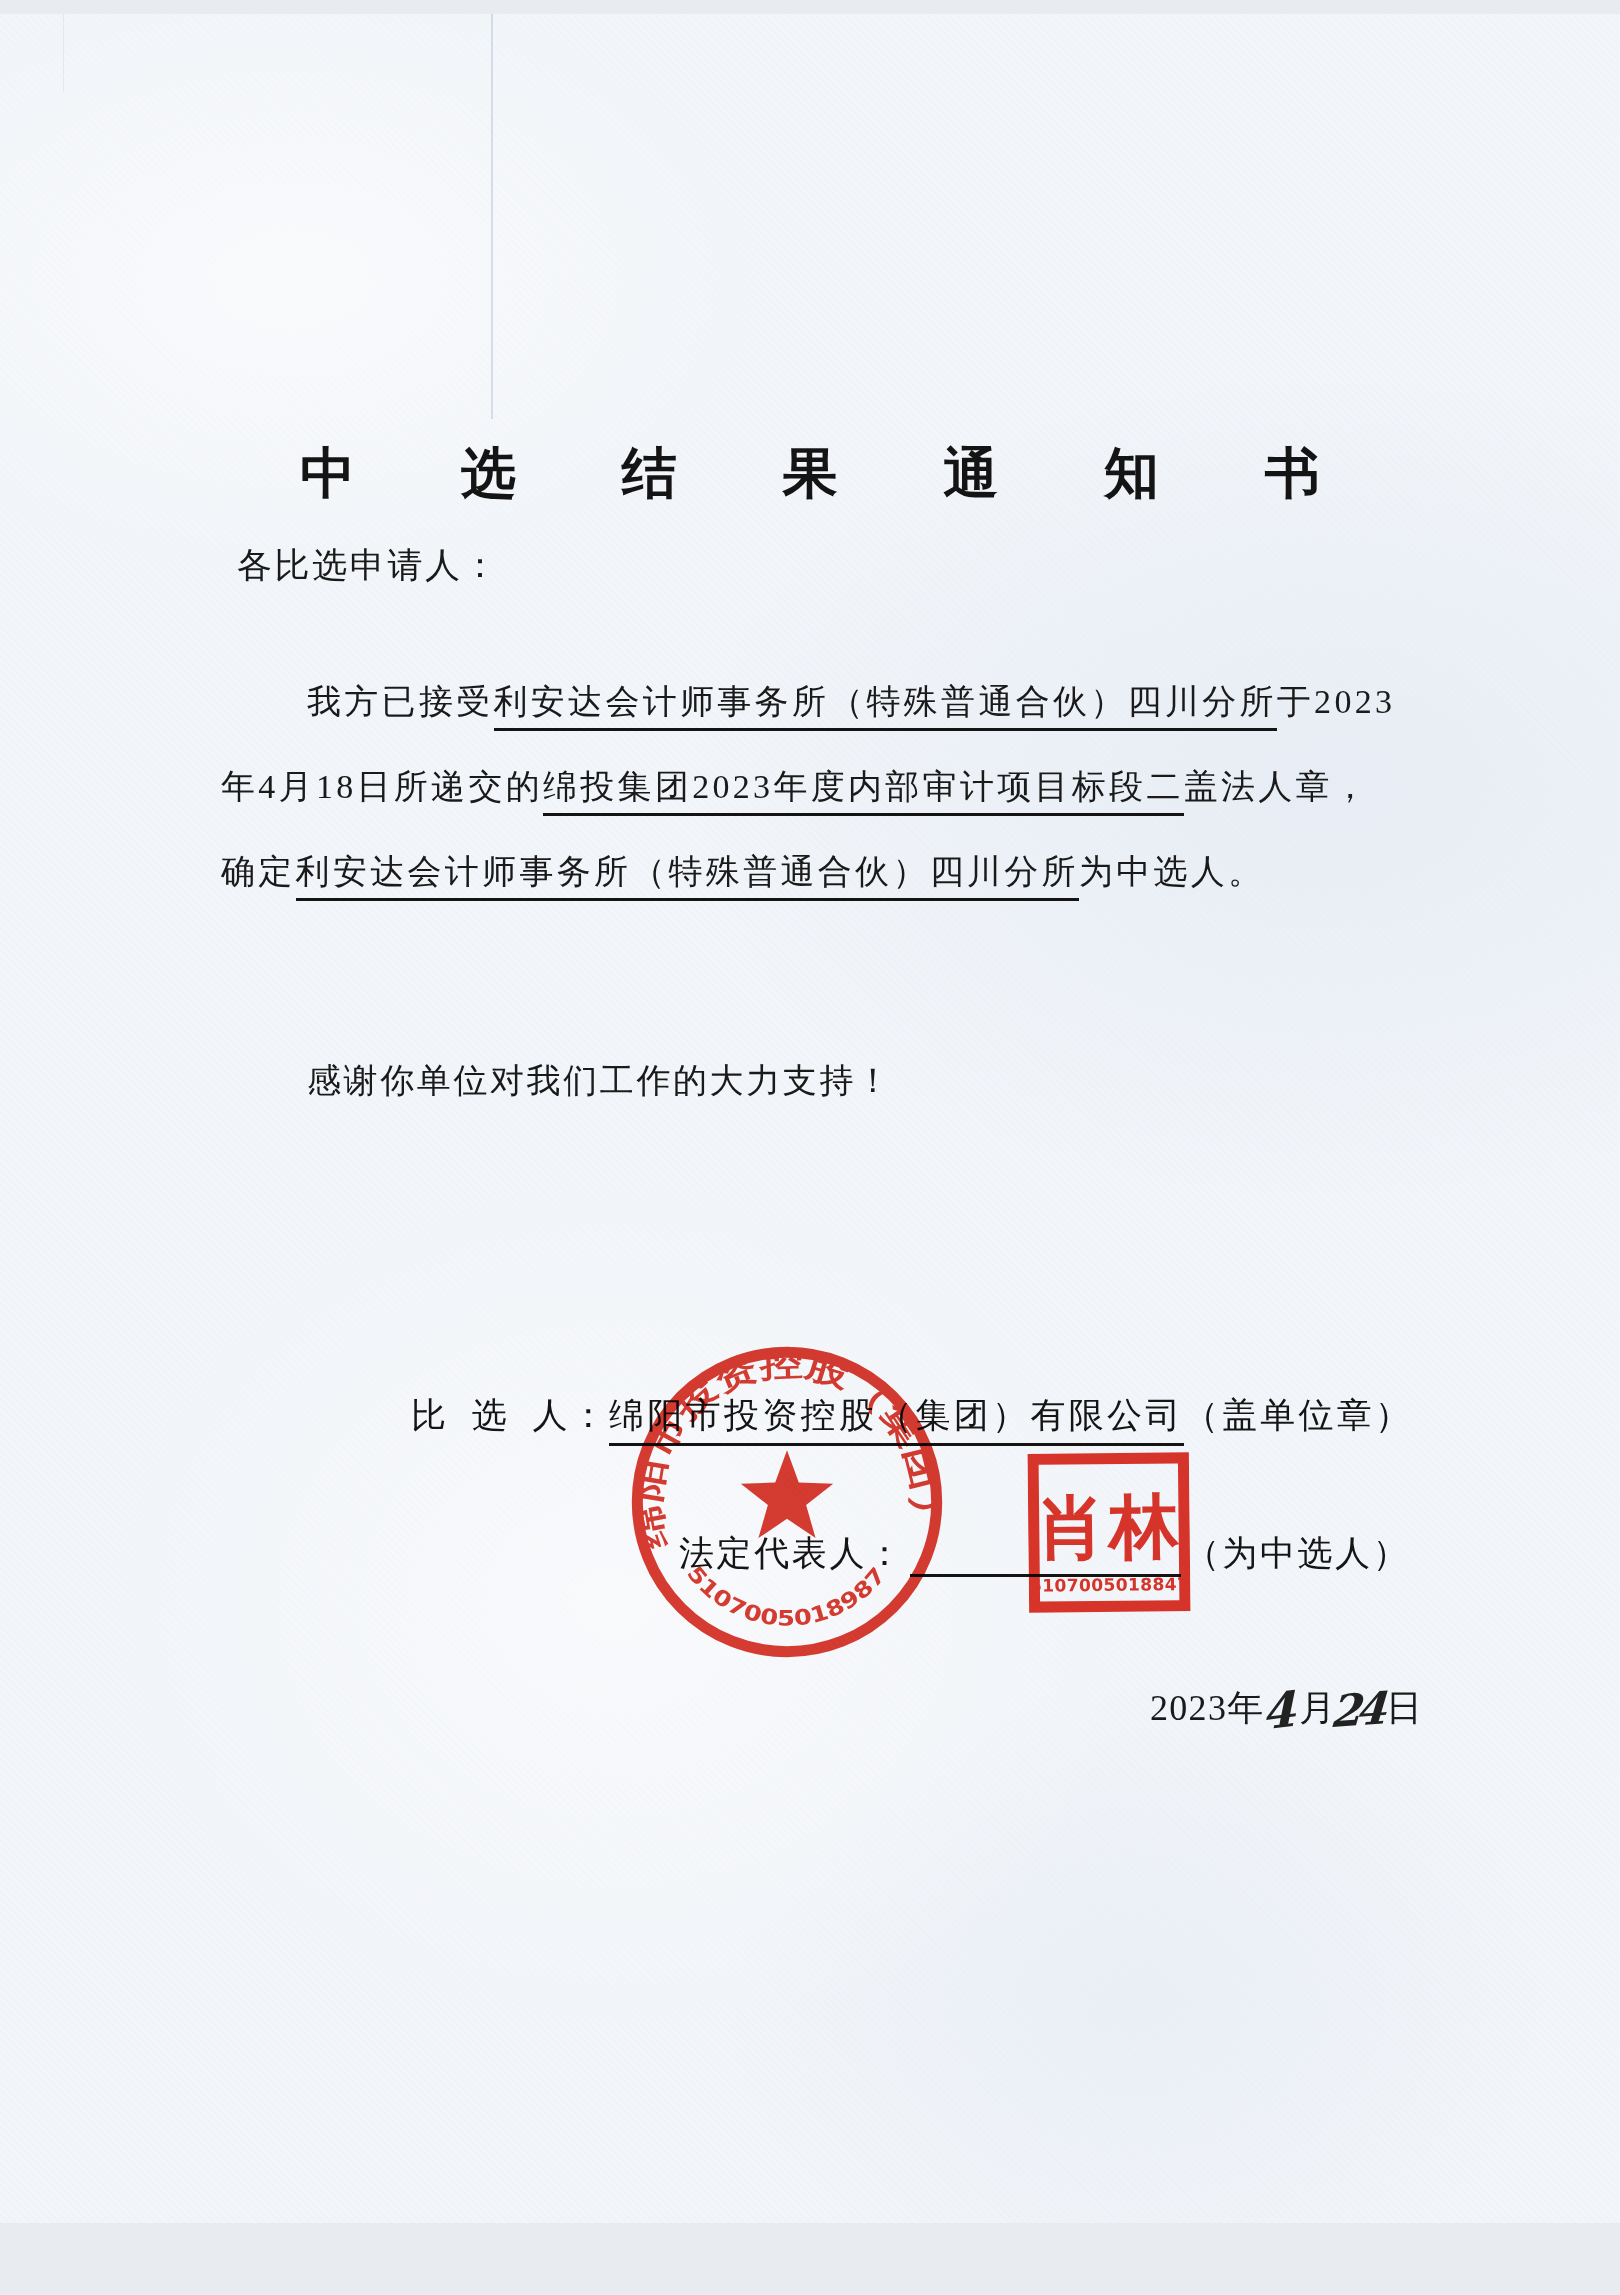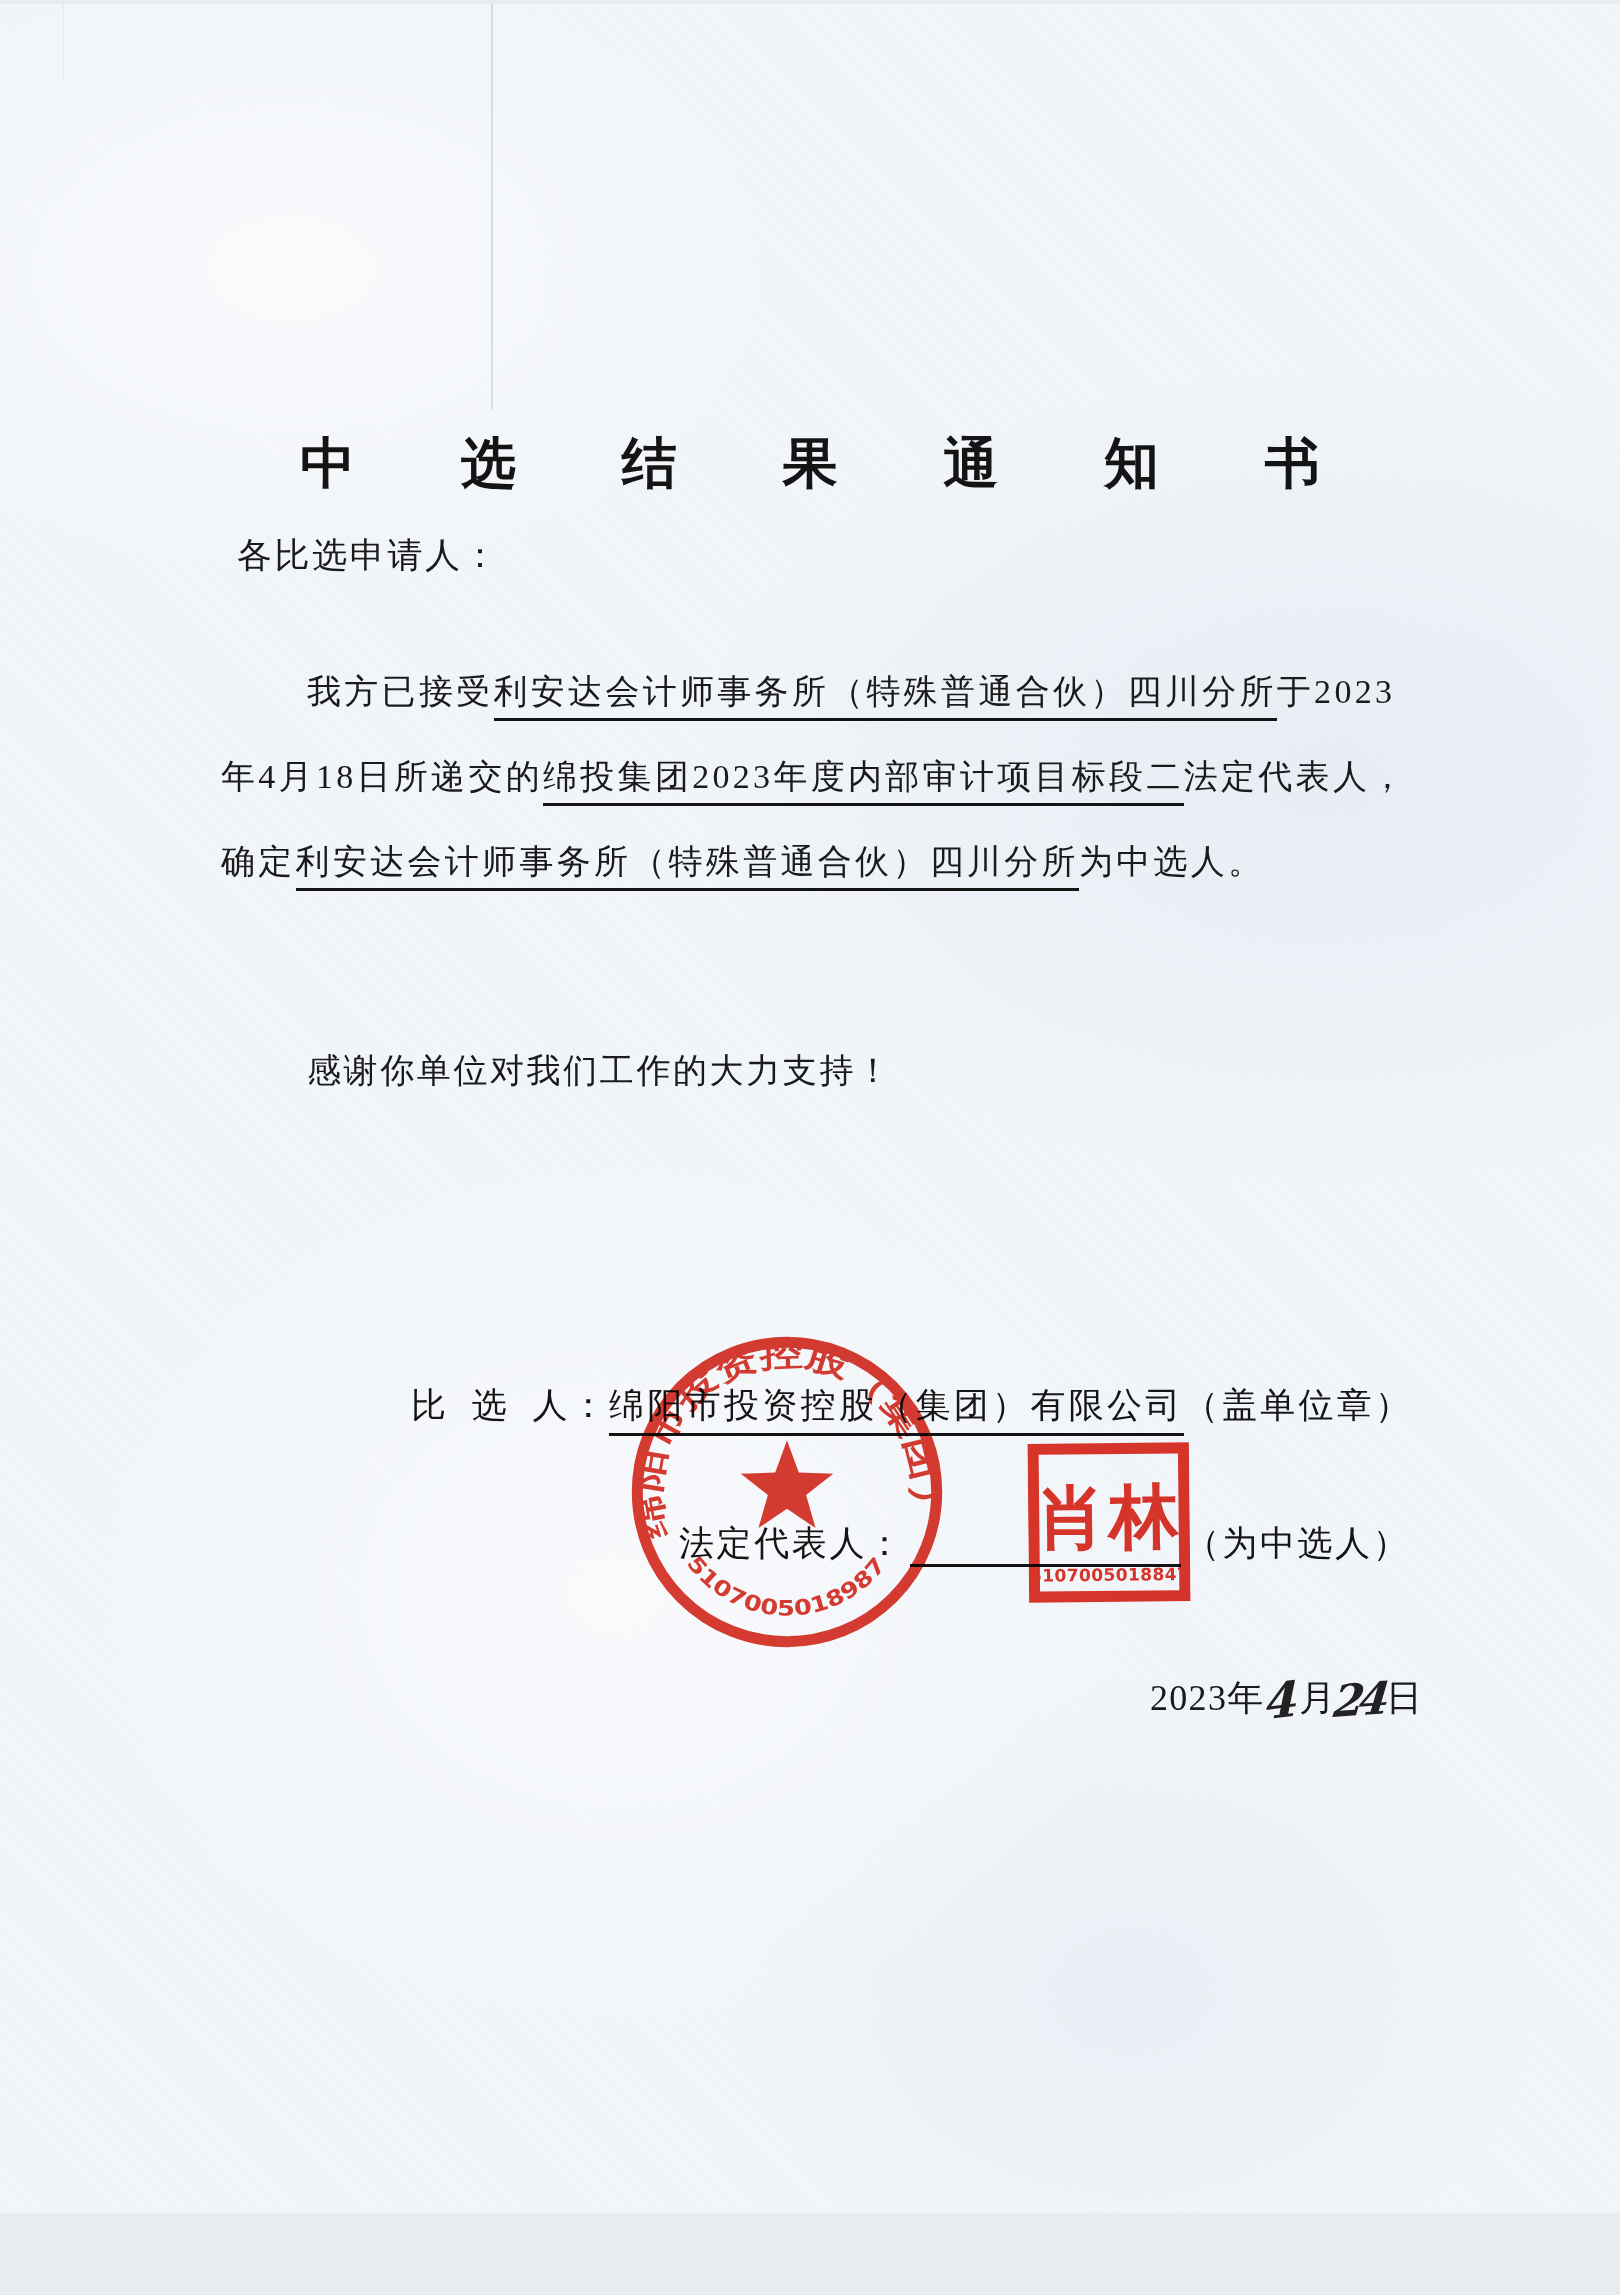--- a/index.html
+++ b/index.html
@@ -1,19 +1,19 @@
 <!DOCTYPE html>
 <html style="font-size:10.4px"><head>
 <meta charset="utf-8">
 <style>
   html,body{margin:0;padding:0;background:#e8ebf0;}
   .page{
     position:relative;
     width:1620px;height:2209px;
-    margin:4px auto;
+    margin:14px auto;
     overflow:hidden;
     background:
       radial-gradient(718px 457px at 18% 12%, rgba(255,255,255,.55), rgba(255,255,255,0) 70%),
       radial-gradient(914px 587px at 82% 35%, rgba(219,228,240,.45), rgba(219,228,240,0) 70%),
       radial-gradient(783px 653px at 38% 72%, rgba(255,255,255,.5), rgba(255,255,255,0) 70%),
       radial-gradient(587px 457px at 70% 90%, rgba(223,231,241,.4), rgba(223,231,241,0) 70%),
       repeating-linear-gradient(45deg, rgba(198,209,224,.05) 0 2px, rgba(255,255,255,0) 2px 5.2px),
       #f2f5f9;
     font-family:"Liberation Serif","DejaVu Serif",serif;
     color:#1b1b1b;
@@ -85,21 +85,21 @@
   <div class="streak s2"></div>
 
   <h1 class="title">中 选 结 果 通 知 书</h1>
 
   <div class="salutation">各比选申请人：</div>
 
   <div class="bodyline l1">
     <span>我方已接受</span><span class="ul">利安达会计师事务所（特殊普通合伙）四川分所</span><span>于2023</span>
   </div>
   <div class="bodyline l2">
-    <span>年4月18日所递交的</span><span class="ul">绵投集团2023年度内部审计项目标段二</span><span>法定代表人，</span>
+    <span>年4月18日所递交的</span><span class="ul">绵投集团2023年度内部审计项目标段二</span><span>盖法人章，</span>
   </div>
   <div class="bodyline l3">
     <span>确定</span><span class="ul">利安达会计师事务所（特殊普通合伙）四川分所</span><span>为中选人。</span>
   </div>
 
   <div class="thanks">感谢你单位对我们工作的大力支持！</div>
 
   <div class="selector-line">
     <span class="lbl">比 选 人：</span><span class="ul">绵阳市投资控股（集团）有限公司</span><span>（盖单位章）</span>
   </div>

